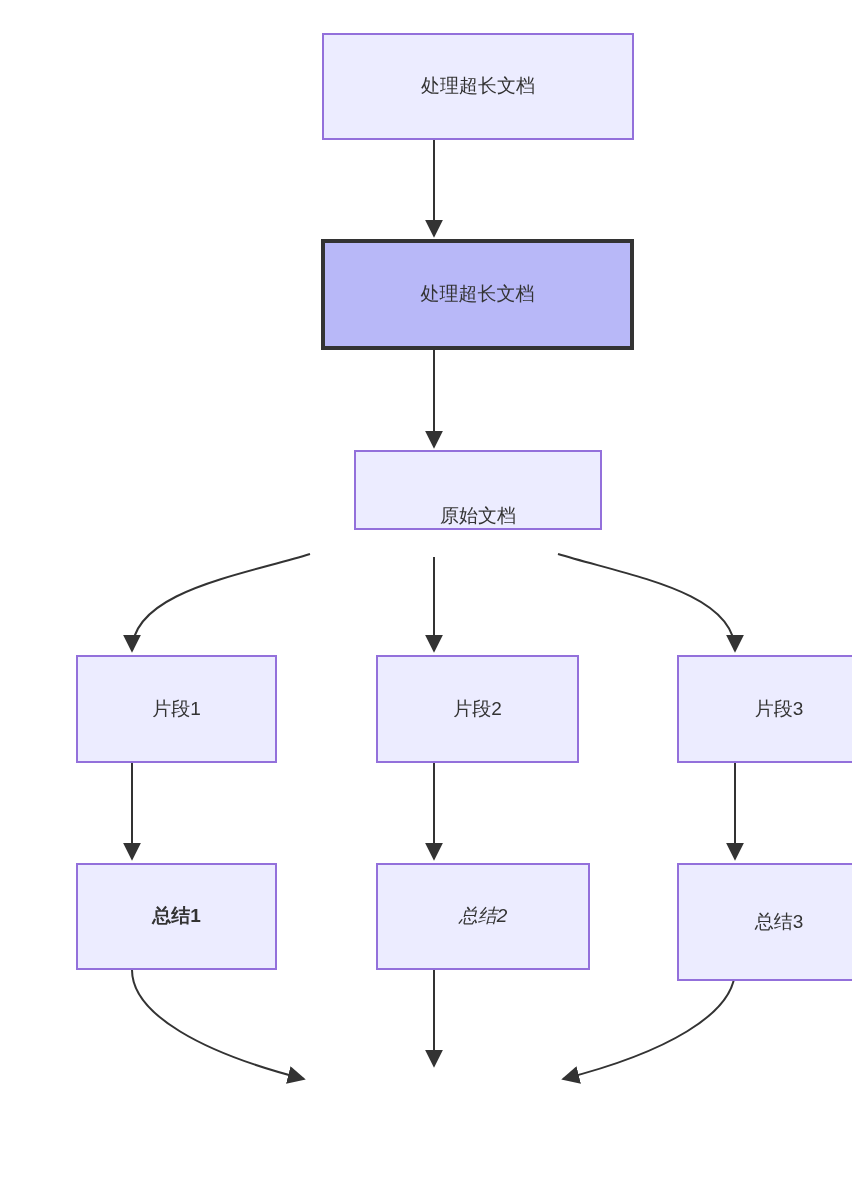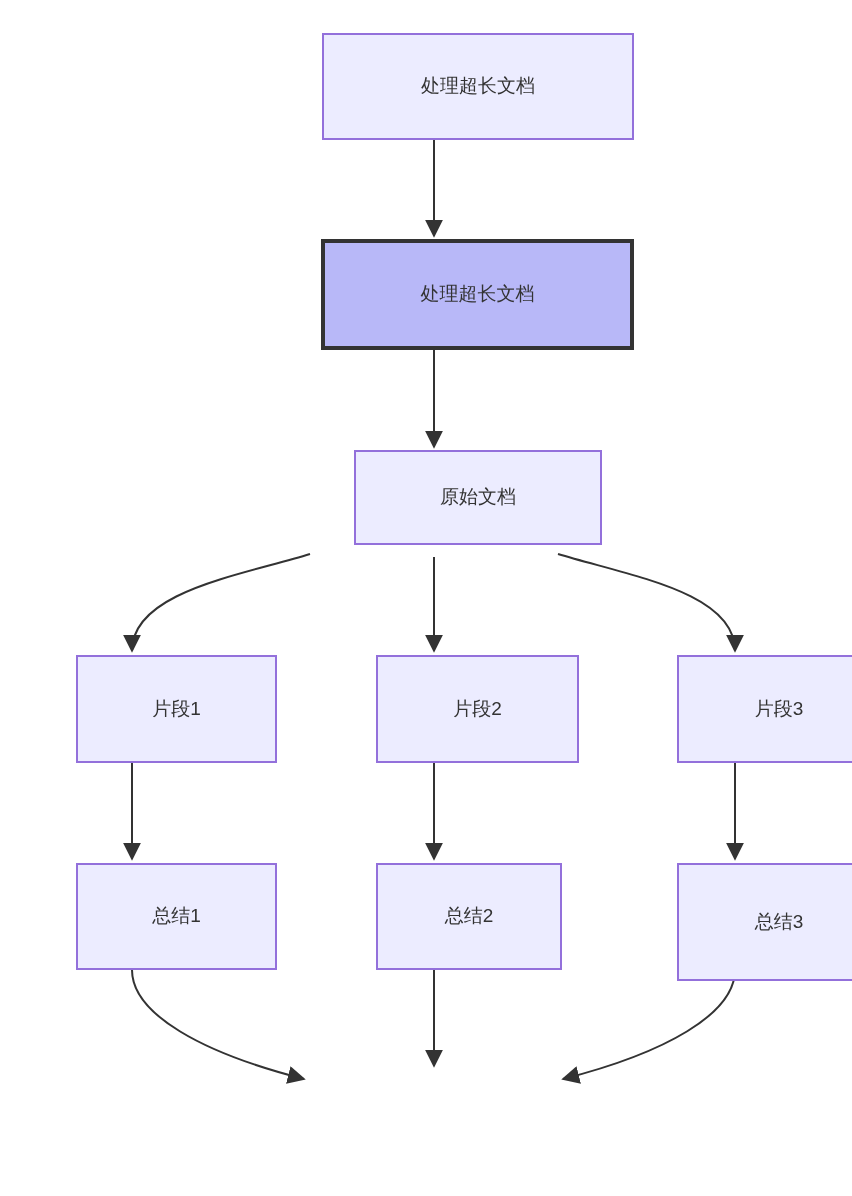--- a/index.html
+++ b/index.html
@@ -45,26 +45,26 @@
     background: var(--highlight-fill, #b8b8f8);
     border: 4px solid var(--highlight-border, #333333);
   }
   .node.final {
     background: var(--final-fill, #90f996);
     border: 3px solid var(--final-border, #333333);
   }
   
   #n-process  { left: 278px; top: 33px;   width: 312px; height: 107px; }
   #n-strategy { left: 277px; top: 239px;  width: 313px; height: 111px; }
-  #n-original { left: 310px; top: 450px;  width: 248px; height: 95px; }
+  #n-original { left: 310px; top: 450px;  width: 248px; height: 80px; align-items: flex-end; }
   #n-frag1    { left: 32px;  top: 655px;  width: 201px; height: 108px; }
   #n-frag2    { left: 332px; top: 655px;  width: 203px; height: 108px; text-align: right; }
   #n-frag3    { left: 633px; top: 655px;  width: 204px; height: 108px; }
-  #n-sum1     { left: 32px;  top: 863px;  width: 201px; height: 107px; }
-  #n-sum2     { left: 332px; top: 863px;  width: 186px; height: 107px; }
+  #n-sum1     { left: 32px;  top: 863px;  width: 201px; height: 107px; font-weight: bold; }
+  #n-sum2     { left: 332px; top: 863px;  width: 214px; height: 107px; font-style: italic; }
   #n-sum3     { left: 633px; top: 863px;  width: 204px; height: 118px; }
   #n-final    { left: 310px; top: 1070px; width: 248px; height: 108px; }
 </style>
 </head>
 <body>
 
 <div class="stage">
 
   <svg class="edges" width="852" height="1196" viewBox="0 0 852 1196" aria-hidden="true">
     <defs>

